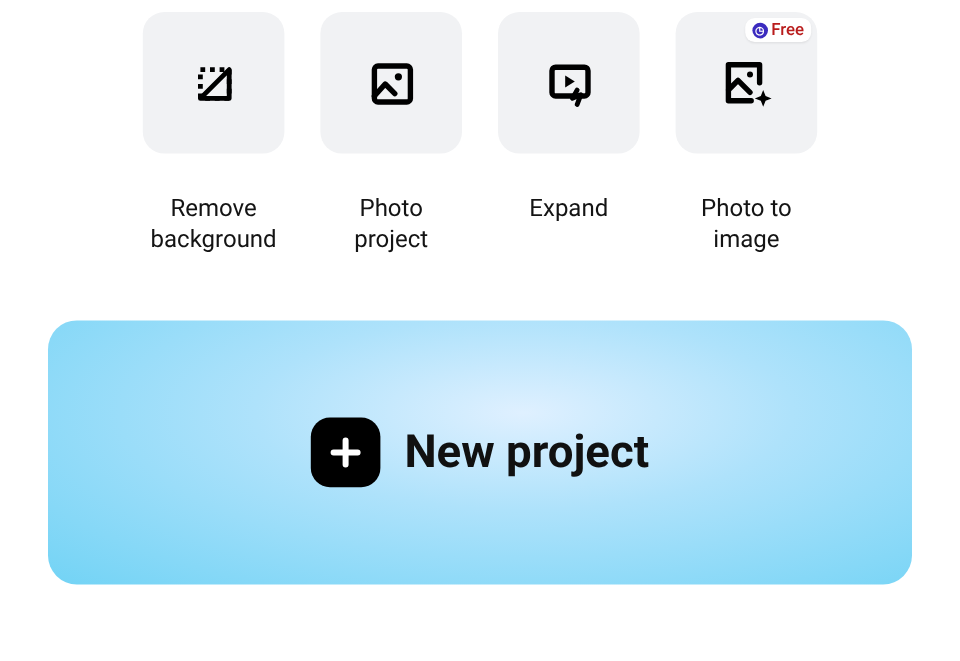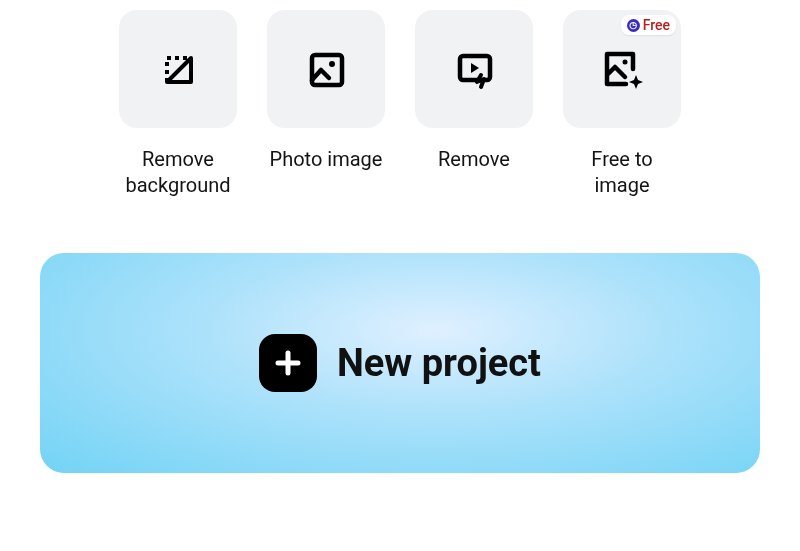--- a/index.html
+++ b/index.html
@@ -28,21 +28,21 @@
       background: #f1f2f4;
       border-radius: 18px;
       display: flex;
       align-items: center;
       justify-content: center;
       position: relative;
       cursor: pointer;
     }
     .tool-tile svg { display: block; }
     .tool-label {
-      margin-top: 18px;
+      margin-top: 32px;
       font-size: 20px;
       color: #141414;
       text-align: center;
       line-height: 1.3;
     }
     .badge {
       position: absolute;
       top: 5px;
       right: 5px;
       background: #fff;
@@ -116,51 +116,51 @@
   <div class="tool-item">
     <div class="tool-tile">
       <span>
         <svg width="46" height="46" viewBox="0 0 46 46" fill="none">
           <rect x="9" y="9" width="30" height="30" rx="3" stroke="#000" stroke-width="4.5"></rect>
           <circle cx="29" cy="18" r="3" fill="#000"></circle>
           <path d="M9 34 L18 24 L26 32" stroke="#000" stroke-width="4.5" stroke-linecap="round" stroke-linejoin="round" fill="none"></path>
         </svg>
       </span>
     </div>
-    <div class="tool-label">Photo image</div>
+    <div class="tool-label">Photo project</div>
   </div>
 
   <div class="tool-item">
     <div class="tool-tile">
       <span>
         <svg width="46" height="46" viewBox="0 0 46 46" fill="none">
           <rect x="9" y="10" width="30" height="24" rx="3" stroke="#000" stroke-width="4.5"></rect>
           <path d="M20 17 L28 22 L20 27 Z" fill="#000"></path>
           <path d="M30 29 L26 36 L33 33 L30 41" stroke="#000" stroke-width="4" stroke-linecap="round" stroke-linejoin="round" fill="none"></path>
         </svg>
       </span>
     </div>
-    <div class="tool-label">Remove</div>
+    <div class="tool-label">Expand</div>
   </div>
 
   <div class="tool-item">
     <div class="tool-tile">
       <div class="badge">
         <span class="badge-dot">◷</span>
         <span class="badge-text">Free</span>
       </div>
       <span>
         <svg width="48" height="48" viewBox="0 0 48 48" fill="none">
           <path d="M9 9 L35 9 L35 24 M9 9 L9 39 L28 39 M9 30 L17 22 L27 32" stroke="#000" stroke-width="4.5" stroke-linecap="round" stroke-linejoin="round" fill="none"></path>
           <circle cx="27" cy="17" r="2.5" fill="#000"></circle>
           <path d="M38 30 L40 35 L45 37 L40 39 L38 44 L36 39 L31 37 L36 35 Z" fill="#000"></path>
         </svg>
       </span>
     </div>
-    <div class="tool-label">Free to image</div>
+    <div class="tool-label">Photo to image</div>
   </div>
 
 
 </div>
 
 <div class="new-project">
   <div class="plus-box">
     <svg width="30" height="30" viewBox="0 0 30 30">
       <path d="M15 5 L15 25 M5 15 L25 15" stroke="#fff" stroke-width="5" stroke-linecap="round"></path>
     </svg>

